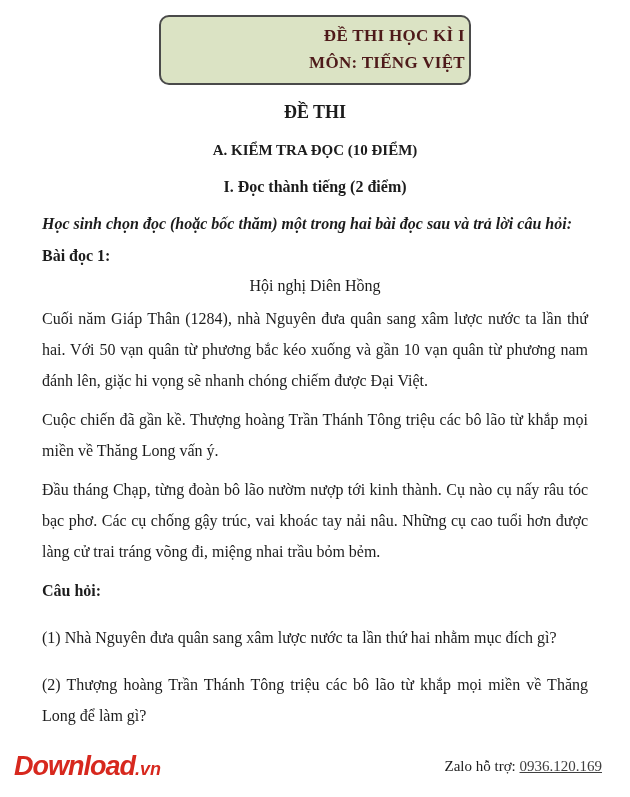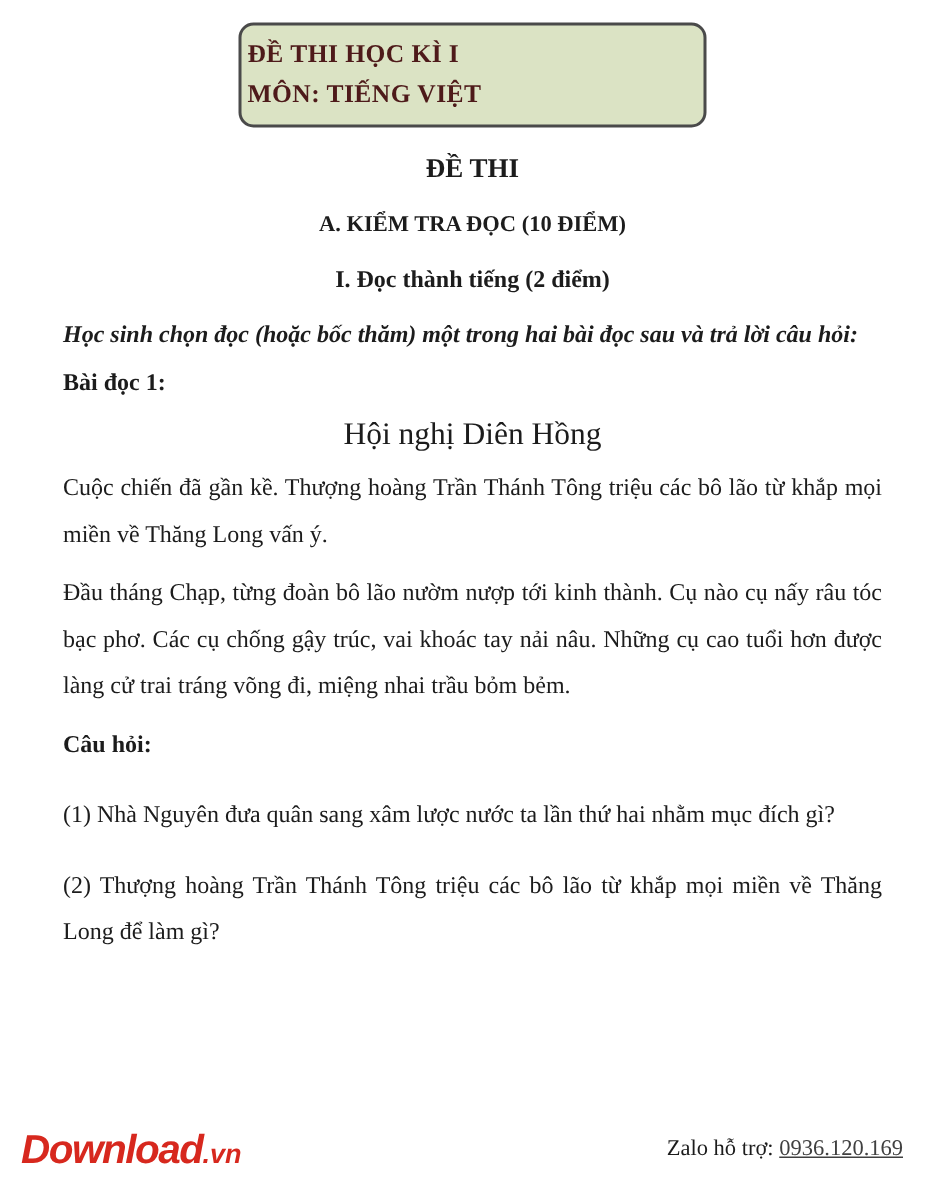--- a/index.html
+++ b/index.html
@@ -14,21 +14,21 @@
   }
   .content { padding: 15px 42px 0 42px; }
 
   .header-box {
     width: 312px;
     margin: 0 auto;
     box-sizing: border-box;
     background: #dbe3c4;
     border: 2px solid #4a4a4a;
     border-radius: 10px;
-    text-align: left;
+    text-align: right;
     padding: 5px 4px 7px 4px;
   }
   .header-box-line {
     font-weight: bold;
     font-size: 17px;
     line-height: 27px;
     color: #4e1a1a;
     letter-spacing: 0.3px;
   }
 
@@ -58,21 +58,21 @@
     text-align: justify;
   }
   .reading-label {
     text-align: left;
     font-weight: bold;
     font-size: 16px;
     margin: 14px 0 0 0;
   }
   .reading-title {
     text-align: center;
-    font-size: 21px;
+    font-size: 16px;
     margin: 12px 0 0 0;
   }
   .body-para {
     font-size: 16px;
     line-height: 31px;
     text-align: justify;
     margin: 8px 0 0 0;
   }
   .questions-label {
     font-weight: bold;
@@ -131,20 +131,21 @@
     <div class="section-heading">A. KIỂM TRA ĐỌC (10 ĐIỂM)</div>
 
     <div class="subsection-heading">I. Đọc thành tiếng (2 điểm)</div>
 
     <div class="instruction">Học sinh chọn đọc (hoặc bốc thăm) một trong hai bài đọc sau và trả lời câu hỏi:</div>
 
     <div class="reading-label">Bài đọc 1:</div>
 
     <div class="reading-title">Hội nghị Diên Hồng</div>
 
+    <p class="body-para">Cuối năm Giáp Thân (1284), nhà Nguyên đưa quân sang xâm lược nước ta lần thứ hai. Với 50 vạn quân từ phương bắc kéo xuống và gần 10 vạn quân từ phương nam đánh lên, giặc hi vọng sẽ nhanh chóng chiếm được Đại Việt.</p>
     <p class="body-para">Cuộc chiến đã gần kề. Thượng hoàng Trần Thánh Tông triệu các bô lão từ khắp mọi miền về Thăng Long vấn ý.</p>
     <p class="body-para">Đầu tháng Chạp, từng đoàn bô lão nườm nượp tới kinh thành. Cụ nào cụ nấy râu tóc bạc phơ. Các cụ chống gậy trúc, vai khoác tay nải nâu. Những cụ cao tuổi hơn được làng cử trai tráng võng đi, miệng nhai trầu bỏm bẻm.</p>
 
     <div class="questions-label">Câu hỏi:</div>
 
     <p class="question-item">(1) Nhà Nguyên đưa quân sang xâm lược nước ta lần thứ hai nhằm mục đích gì?</p>
     <p class="question-item">(2) Thượng hoàng Trần Thánh Tông triệu các bô lão từ khắp mọi miền về Thăng Long để làm gì?</p>
 
   </div>
 

